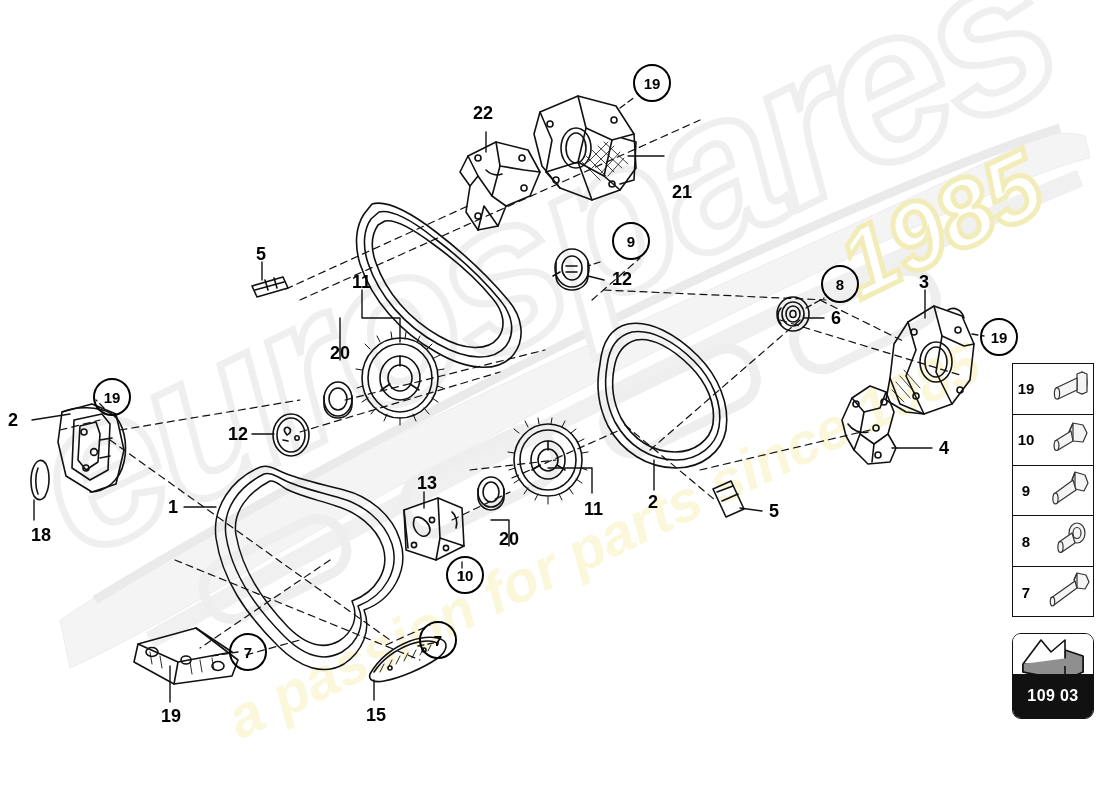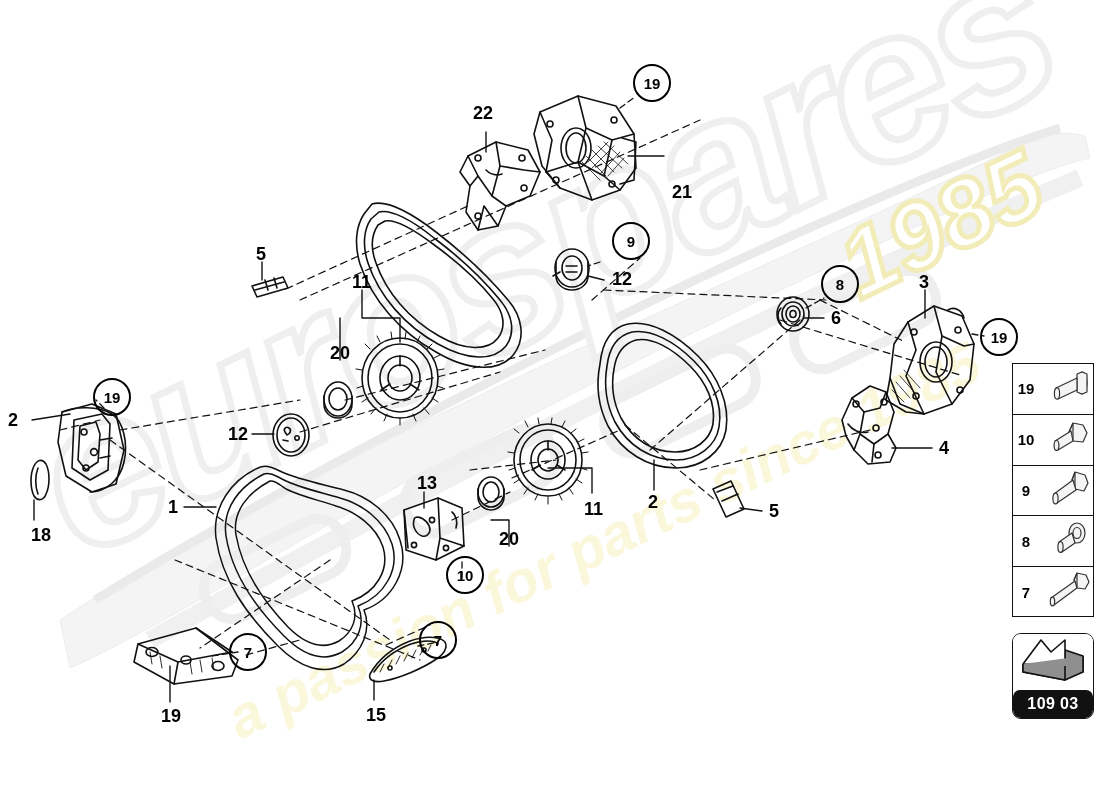--- a/index.html
+++ b/index.html
@@ -22,24 +22,24 @@
          box-sizing:border-box;display:flex;align-items:center;}
   .lgrow:last-child{border-bottom:none;}
   .lgnum{width:26px;text-align:center;font-weight:bold;font-size:15px;color:#000;
          font-family:"Liberation Sans","DejaVu Sans",sans-serif;flex:none;}
   .lgpic{flex:1;height:100%;position:relative;}
   
   #codebox{position:absolute;left:1012px;top:633px;width:82px;height:86px;
            border:1.6px solid #111;border-radius:9px;background:#fff;
            overflow:hidden;box-sizing:border-box;}
   #codeart{position:absolute;left:0;top:0;width:100%;height:56px;background:#fff;}
-  #codebar{position:absolute;left:0;bottom:0;width:100%;height:28px;background:#111;
+  #codebar{position:absolute;left:0;bottom:0;width:100%;height:44px;background:#111;
            color:#fff;font-weight:bold;font-size:16px;letter-spacing:.4px;
            display:flex;align-items:center;justify-content:center;
-           font-family:"Liberation Sans","DejaVu Sans",sans-serif;border-radius:7px;}
+           font-family:"Liberation Sans","DejaVu Sans",sans-serif;}
 </style>
 </head>
 <body>
 
 <div id="stage">
 
   <svg width="1100" height="800">
     <defs>
       <clipPath id="clipAll">
           <rect x="0" y="0" width="1100" height="800"></rect>

